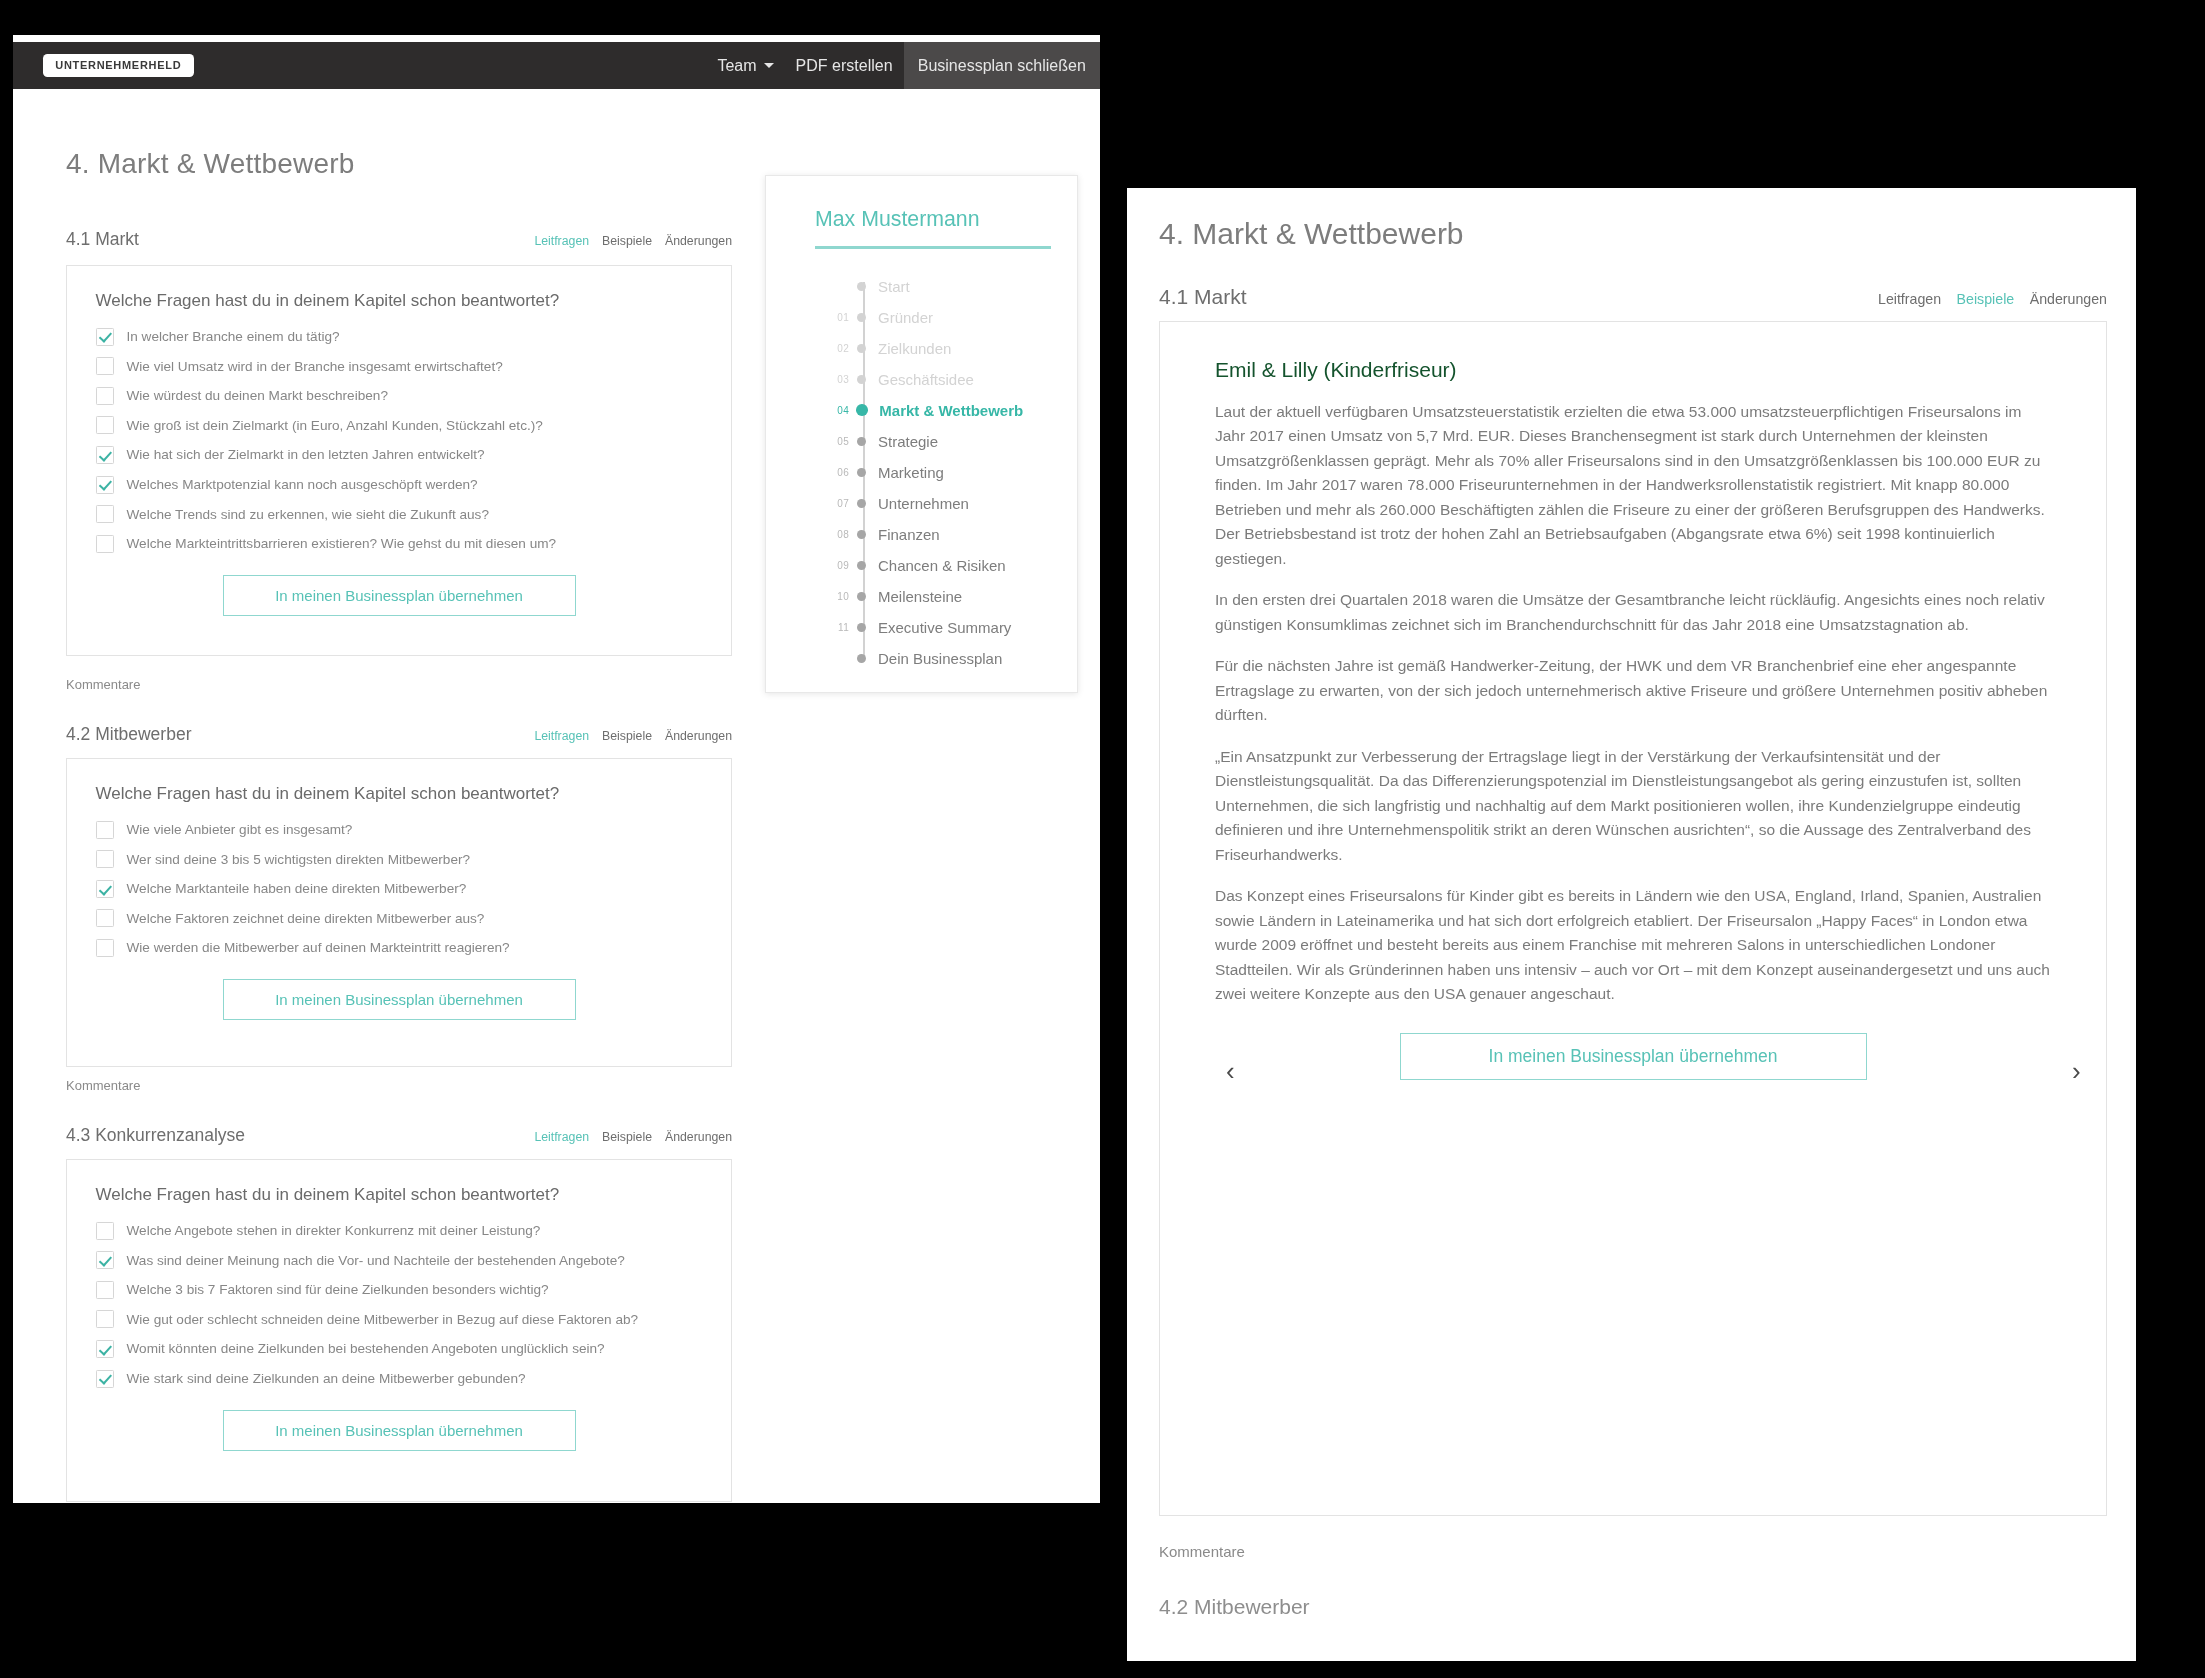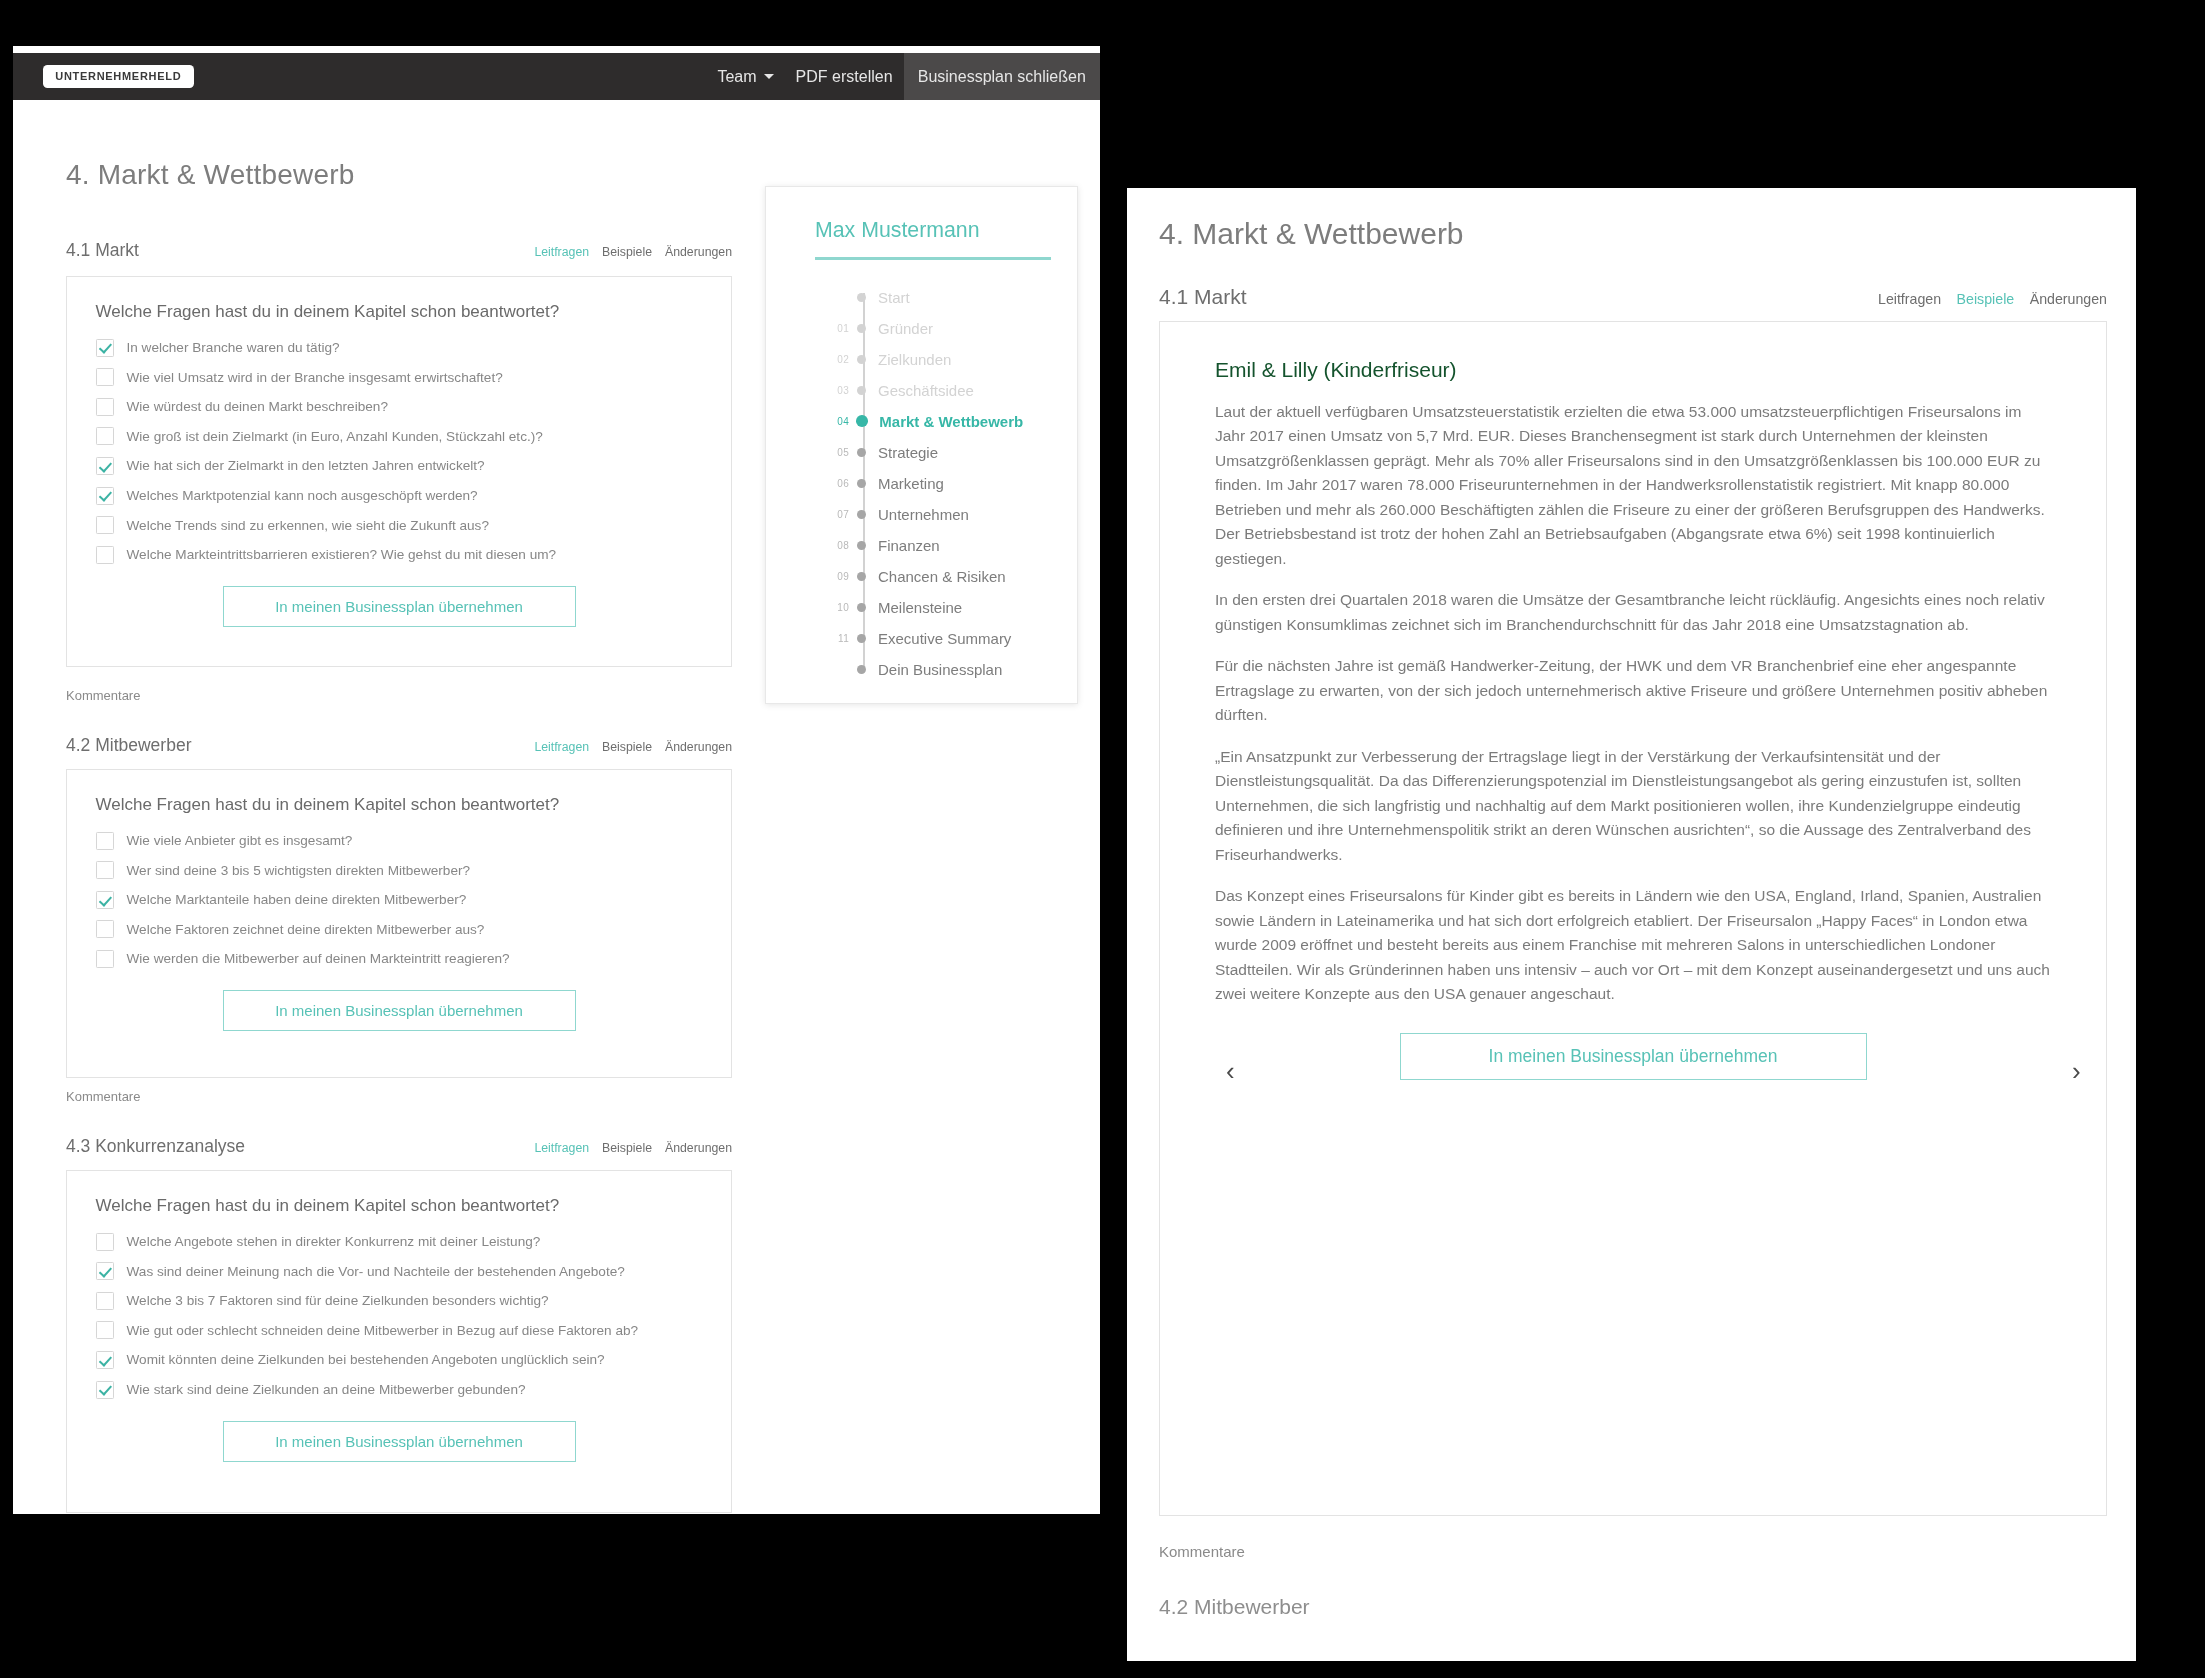--- a/index.html
+++ b/index.html
@@ -6,21 +6,21 @@
   html, body {
     width: 2205px; height: 1679px;
     background: #000;
     font-family: "Liberation Sans", sans-serif;
     overflow: hidden;
   }
   .stage { position: relative; width: 2205px; height: 1679px; background: #000; }
 
   
   .left-window {
-    position: absolute; left: 13px; top: 46px;
+    position: absolute; left: 13px; top: 35px;
     width: 1087px; height: 1468px;
     background: #ffffff;
     overflow: hidden;
   }
   .topbar {
     position: absolute; left: 0; top: 7.1px; width: 1087px; height: 47px;
     background: #2e2c2c;
     display: flex; align-items: center;
   }
   .logo-badge {
@@ -229,21 +229,21 @@
         <span class="active">Leitfragen</span>
         <span>Beispiele</span>
         <span>Änderungen</span>
       </div>
     </div>
     <div class="card" style="top:230px;height:391px">
       <div class="card-inner">
         <div class="q-head">Welche Fragen hast du in deinem Kapitel schon beantwortet?</div>
         <div class="chk-row">
             <div class="chk on"></div>
-            <div class="chk-label">In welcher Branche waren du tätig?</div>
+            <div class="chk-label">In welcher Branche einem du tätig?</div>
           </div>
         <div class="chk-row">
             <div class="chk"></div>
             <div class="chk-label">Wie viel Umsatz wird in der Branche insgesamt erwirtschaftet?</div>
           </div>
         <div class="chk-row">
             <div class="chk"></div>
             <div class="chk-label">Wie würdest du deinen Markt beschreiben?</div>
           </div>
         <div class="chk-row">

